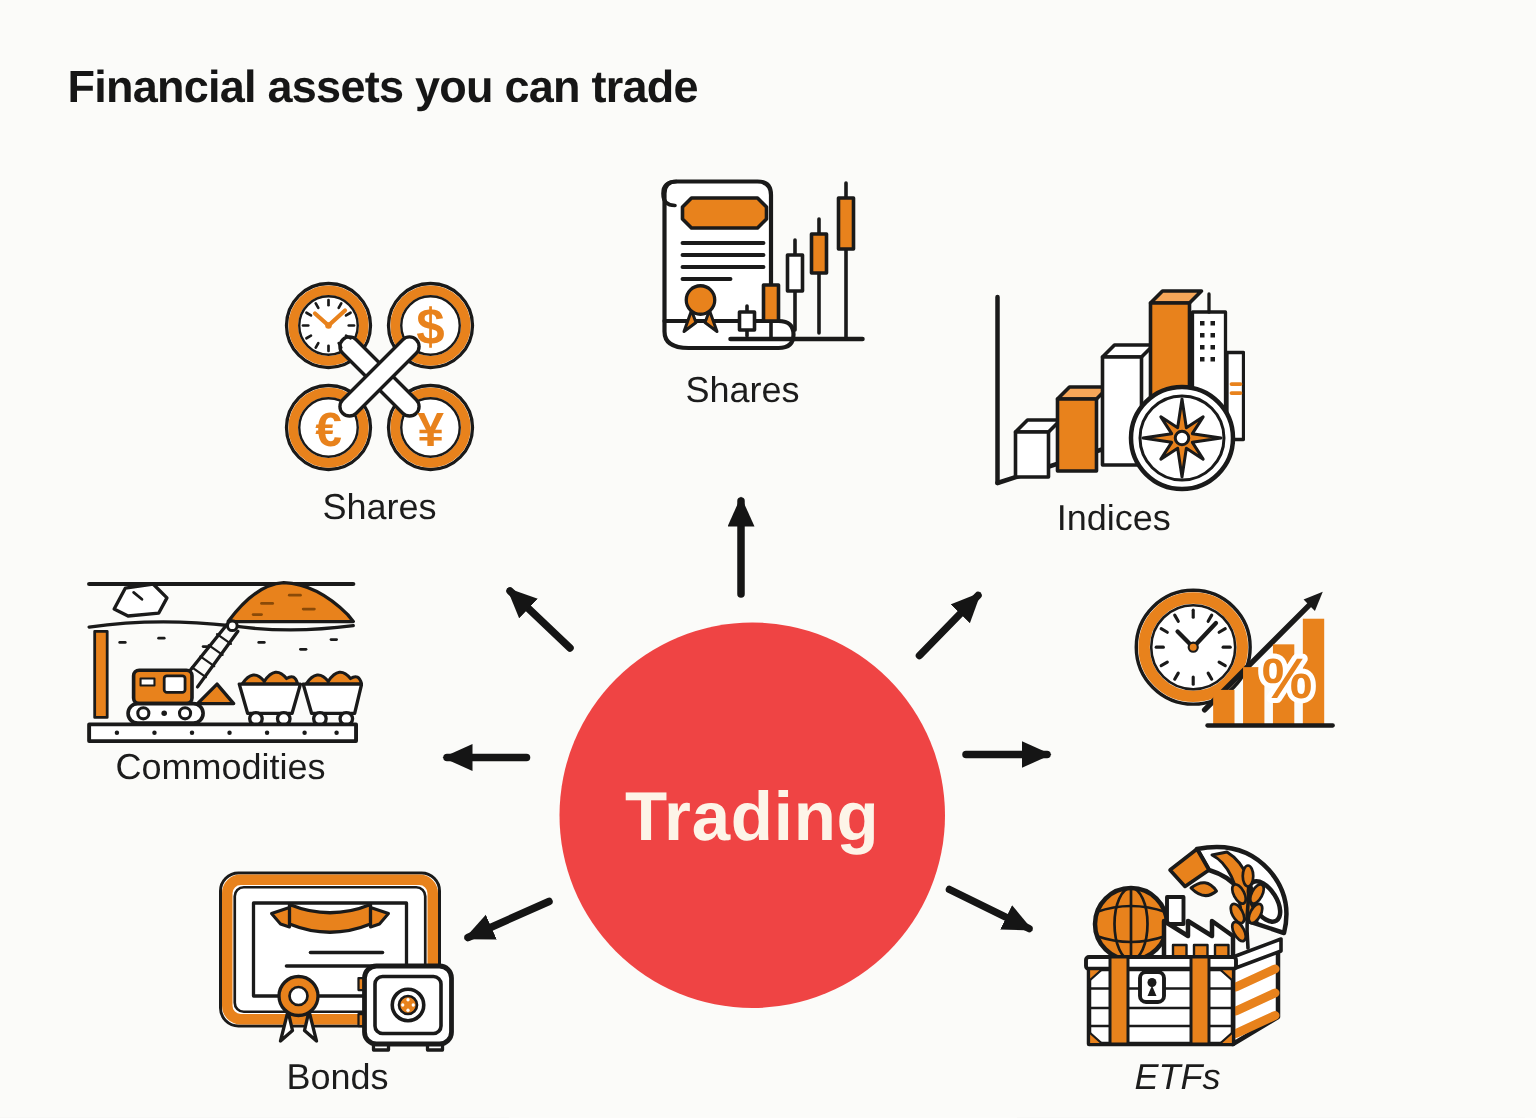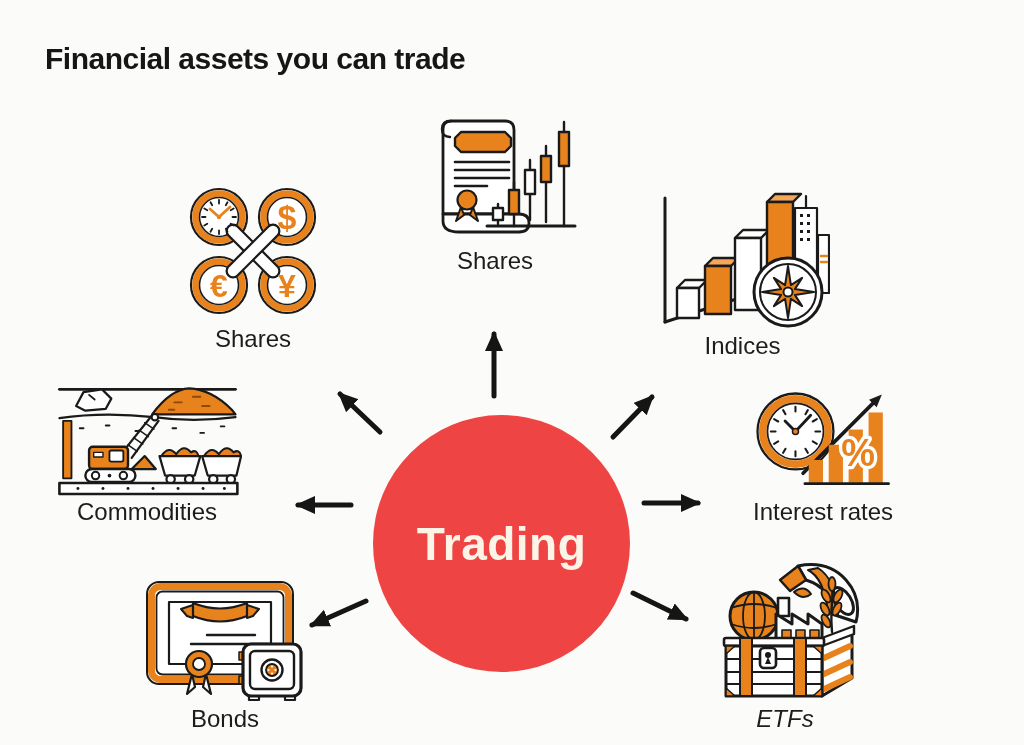--- a/index.html
+++ b/index.html
@@ -293,21 +293,20 @@
         <g fill="#E8821C">
           <rect x="60" y="80" width="15" height="24"></rect>
           <rect x="81" y="64" width="15" height="40"></rect>
           <rect x="102" y="48" width="15" height="56"></rect>
           <rect x="123" y="30" width="15" height="74"></rect>
         </g>
         <line x1="56" y1="105" x2="144" y2="105" stroke="#1a1a1a" stroke-width="3"></line>
         <text x="112" y="86" font-size="40" font-weight="bold" fill="#E8821C" stroke="#ffffff" stroke-width="7" style="paint-order:stroke" text-anchor="middle">%</text>
       </g>
     </svg>
-    <div class="node-label">Interest rates</div>
   </div>
 
   <div class="node n-bonds">
     <svg width="165" height="125" viewBox="0 0 165 125">
       <g stroke-linecap="round" stroke-linejoin="round">
 
         <g>
           <rect x="4" y="4" width="146" height="102" rx="12" fill="#fff" stroke="#1a1a1a" stroke-width="2"></rect>
           <rect x="8.5" y="8.5" width="137" height="93" rx="9" fill="none" stroke="#E8821C" stroke-width="7"></rect>
           <rect x="13.5" y="13.5" width="127" height="83" rx="6" fill="none" stroke="#1a1a1a" stroke-width="1.8"></rect>

